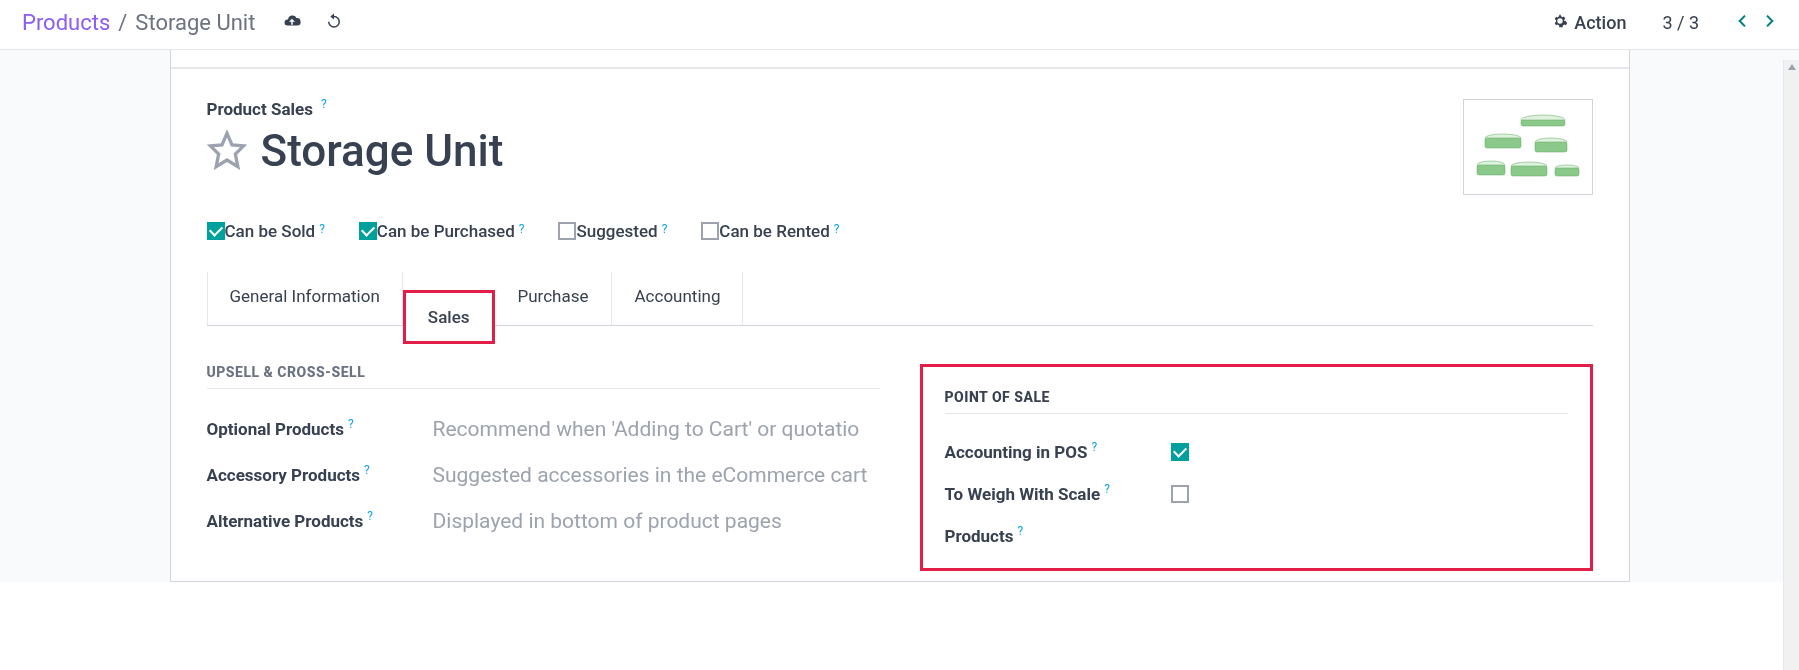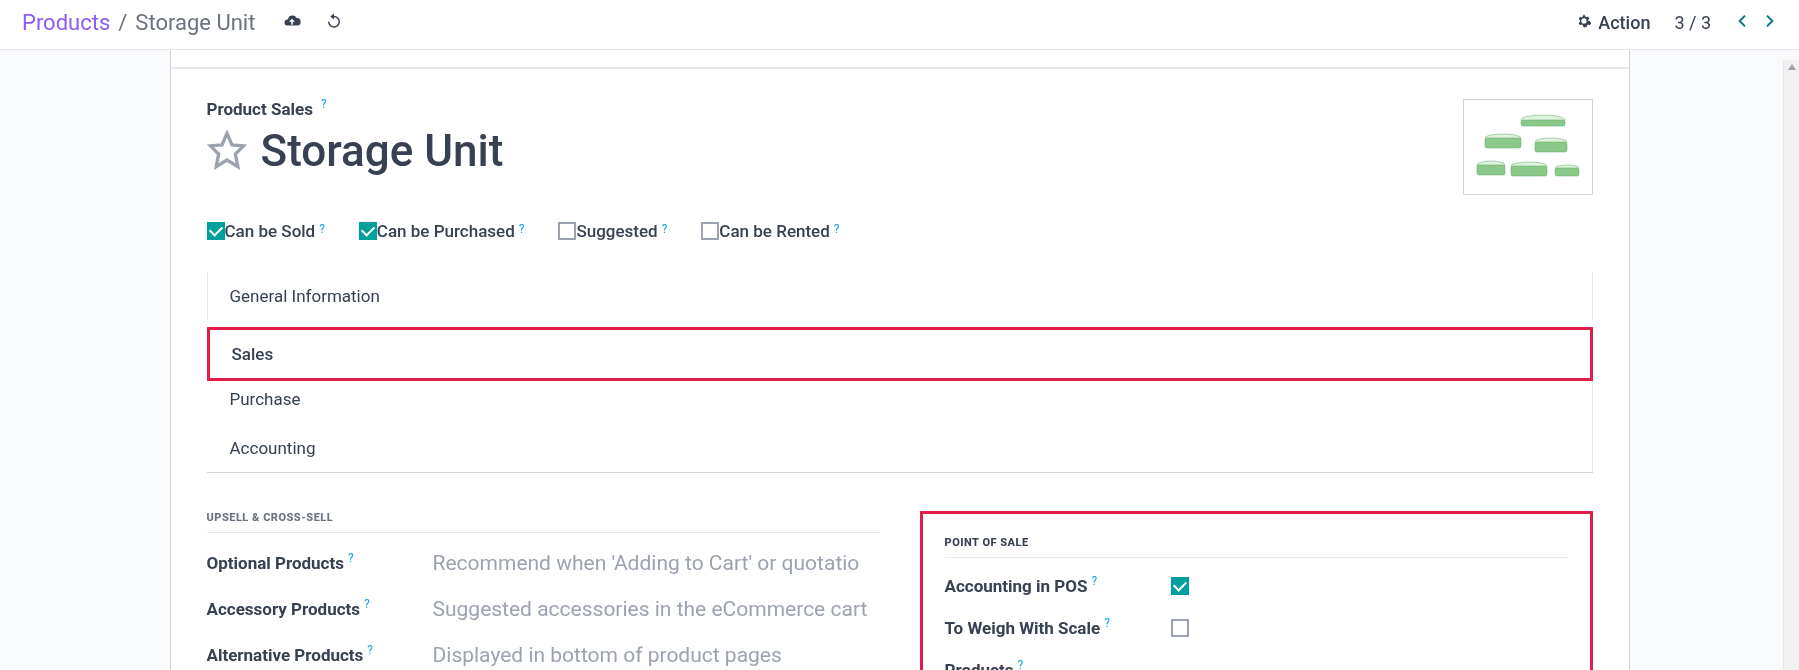--- a/index.html
+++ b/index.html
@@ -25,21 +25,21 @@
   }
   .breadcrumb a { color: #8b5cf6; text-decoration: none; }
   .breadcrumb .sep { color: #6b7280; }
   .breadcrumb .current { color: #6b7280; }
   .bc-icons { display: inline-flex; gap: 24px; margin-left: 20px; color:#6b7280 }
   .bc-icons svg { width:18px; height:18px; fill:#374151; }
 
   .topbar-right {
     display: flex;
     align-items: center;
-    gap: 24px;
+    gap: 36px;
     font-size: 18px;
     color:#374151;
   }
   .action-btn { display:flex; align-items:center; gap:6px; cursor:pointer; font-weight:500;}
   .action-btn svg { width:16px;height:16px;fill:#374151;}
   .pager { font-weight:400; }
   .nav-arrows { display:flex; gap:10px; }
   .nav-arrows svg { width:16px;height:16px; fill:none; stroke:#017e84; stroke-width:3; cursor:pointer;}
 
   .page {
@@ -96,55 +96,54 @@
     width:10px; height:6px;
     border-left:2px solid #fff;
     border-bottom:2px solid #fff;
     transform: rotate(-45deg) translate(1px,-1px);
   }
 
   .tabs {
     display:flex;
     border-bottom:1px solid #d1d5db;
     margin-top:30px;
-    flex-direction:column;
   }
   .tab {
     padding:14px 22px;
     font-size:17px;
     color:#374151;
     border:1px solid transparent;
     border-bottom:none;
     cursor:pointer;
     border-right:1px solid #e5e7eb;
   }
   .tab:first-child { border-left:1px solid #e5e7eb;}
   .tab.active {
     border:3px solid #e11d48;
     position:relative;
-    top:7px;
+    top:19px;
     background:#fff;
     font-weight:500;
   }
 
   .tab-content {
     display:flex;
     gap:40px;
     margin-top:38px;
   }
   .col { flex:1; min-width:0; }
   .section-title {
-    font-size:11px;
+    font-size:14px;
     font-weight:800;
     letter-spacing:0.5px;
     color:#6b7280;
     text-transform:uppercase;
     padding-bottom:8px;
     border-bottom:1px solid #e5e7eb;
-    margin-bottom:18px;
+    margin-bottom:28px;
   }
   .col-right .section-title { color:#374151;}
   .field-row {
     display:flex;
     align-items:center;
     gap:16px;
     margin-bottom:22px;
   }
   .field-label {
     font-size:17px;

